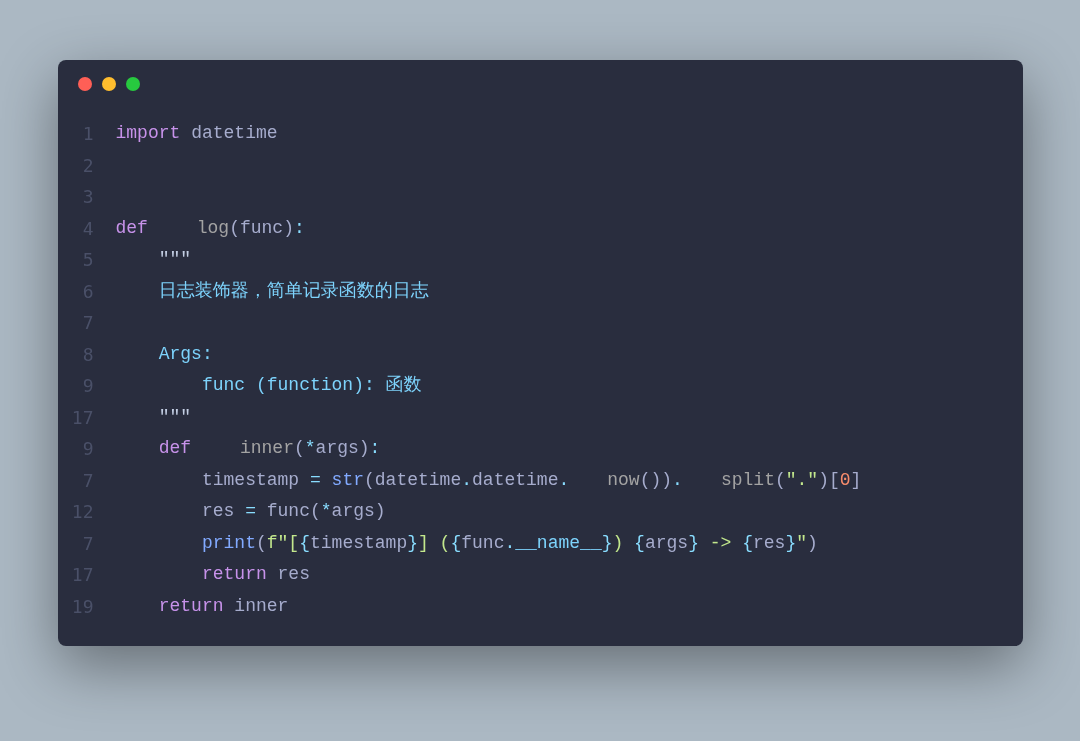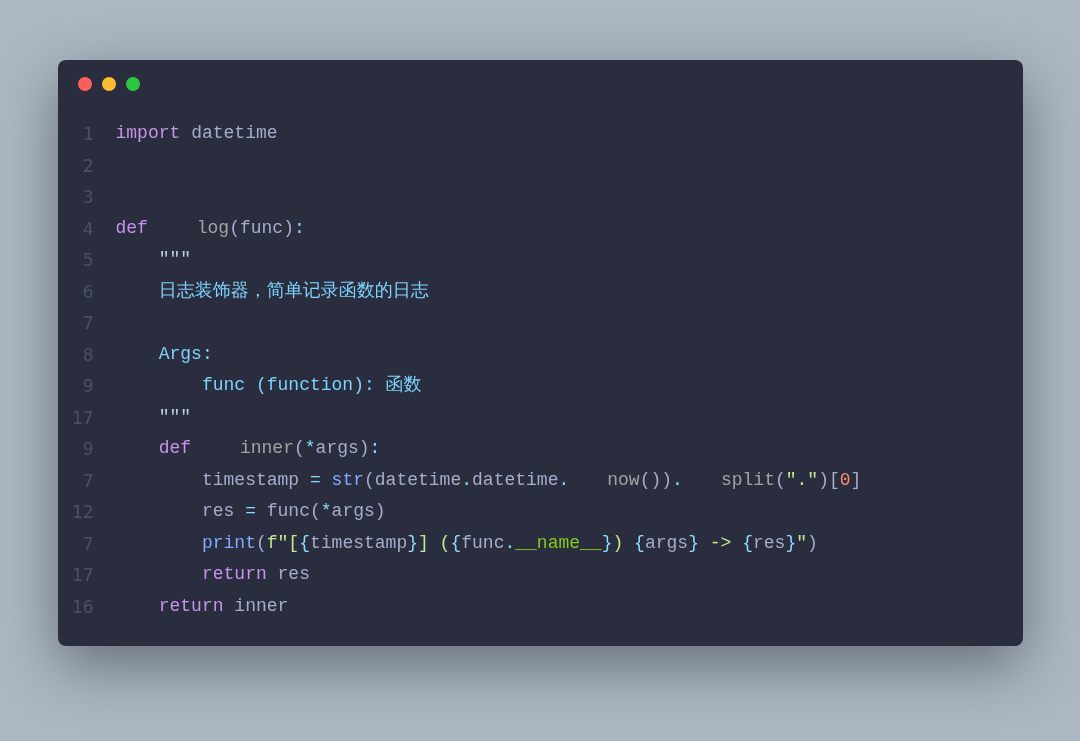--- a/index.html
+++ b/index.html
@@ -60,21 +60,21 @@
     .tk-builtin { color: #82aaff; text-align: right; }
     .tk-def { color: #a3a3a3; margin-left: 38px; }
     .tk-param { color: #a6accd; }
     .tk-paren { color: #a6accd; }
     .tk-op { color: #89ddff; }
     .tk-string { color: #c3e88d; }
     .tk-docstr { color: #c3cee3; }
     .tk-docstr-cn { color: #7dd3fc; }
     .tk-number { color: #f78c6c; }
     .tk-fstrvar { color: #a6accd; }
-    .tk-dunder { color: #84cc16; }
+    .tk-dunder { color: #7dd3fc; }
   </style>
 </head>
 <body>
 
 <div class="window">
   <div class="titlebar">
     <div class="dot red"></div>
     <div class="dot yellow"></div>
     <div class="dot green"></div>
   </div>
@@ -88,17 +88,17 @@
         <span class="line">6</span>
         <span class="line">7</span>
         <span class="line">8</span>
         <span class="line">9</span>
         <span class="line">17</span>
         <span class="line">9</span>
         <span class="line">7</span>
         <span class="line">12</span>
         <span class="line">7</span>
         <span class="line">17</span>
-        <span class="line">16</span>
+        <span class="line">19</span>
       </div>
     <div class="code" id="code"><span class="line"><span class="tk-keyword">import</span><span> </span><span>datetime</span></span><span class="line">&nbsp;</span><span class="line">&nbsp;</span><span class="line"><span class="tk-keyword">def</span><span> </span><span class="tk-def">log</span><span class="tk-paren">(</span><span class="tk-param">func</span><span class="tk-paren">)</span><span class="tk-op">:</span></span><span class="line"><span>    </span><span class="tk-docstr">"""</span></span><span class="line"><span>    </span><span class="tk-docstr-cn">日志装饰器，简单记录函数的日志</span></span><span class="line">&nbsp;</span><span class="line"><span>    </span><span class="tk-docstr-cn">Args:</span></span><span class="line"><span>        </span><span class="tk-docstr-cn">func (function): 函数</span></span><span class="line"><span>    </span><span class="tk-docstr">"""</span></span><span class="line"><span>    </span><span class="tk-keyword">def</span><span> </span><span class="tk-def">inner</span><span class="tk-paren">(</span><span class="tk-op">*</span><span class="tk-param">args</span><span class="tk-paren">)</span><span class="tk-op">:</span></span><span class="line"><span>        </span><span>timestamp </span><span class="tk-op">=</span><span> </span><span class="tk-builtin">str</span><span class="tk-paren">(</span><span>datetime</span><span class="tk-op">.</span><span>datetime</span><span class="tk-op">.</span><span class="tk-def">now</span><span class="tk-paren">(</span><span class="tk-paren">)</span><span class="tk-paren">)</span><span class="tk-op">.</span><span class="tk-def">split</span><span class="tk-paren">(</span><span class="tk-string">"."</span><span class="tk-paren">)</span><span class="tk-paren">[</span><span class="tk-number">0</span><span class="tk-paren">]</span></span><span class="line"><span>        </span><span>res </span><span class="tk-op">=</span><span> </span><span>func</span><span class="tk-paren">(</span><span class="tk-op">*</span><span>args</span><span class="tk-paren">)</span></span><span class="line"><span>        </span><span class="tk-builtin">print</span><span class="tk-paren">(</span><span class="tk-string">f"</span><span class="tk-string">[</span><span class="tk-op">{</span><span class="tk-fstrvar">timestamp</span><span class="tk-op">}</span><span class="tk-string">] (</span><span class="tk-op">{</span><span class="tk-fstrvar">func</span><span class="tk-op">.</span><span class="tk-dunder">__name__</span><span class="tk-op">}</span><span class="tk-string">) </span><span class="tk-op">{</span><span class="tk-fstrvar">args</span><span class="tk-op">}</span><span class="tk-string"> -&gt; </span><span class="tk-op">{</span><span class="tk-fstrvar">res</span><span class="tk-op">}</span><span class="tk-string">"</span><span class="tk-paren">)</span></span><span class="line"><span>        </span><span class="tk-keyword">return</span><span> </span><span>res</span></span><span class="line"><span>    </span><span class="tk-keyword">return</span><span> </span><span>inner</span></span></div>
   </div>
 </div>
 
 </body></html>

